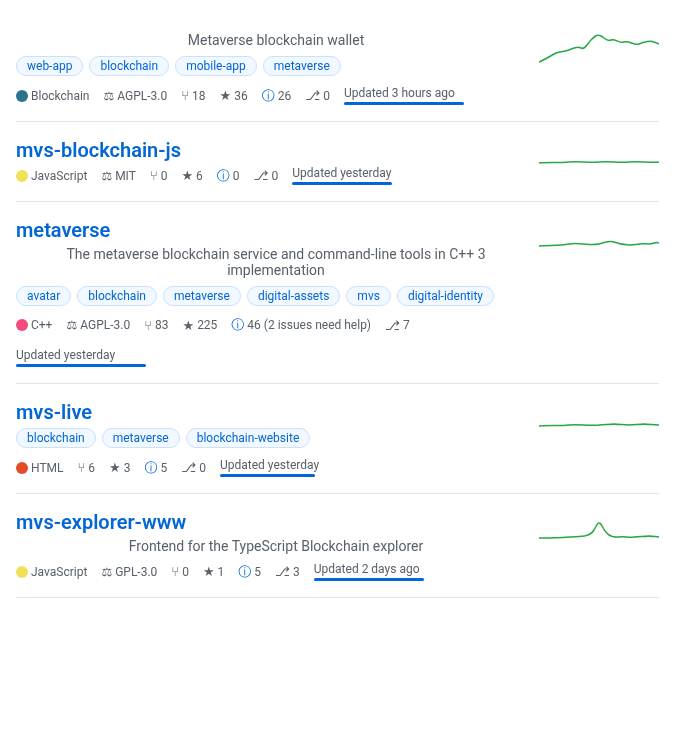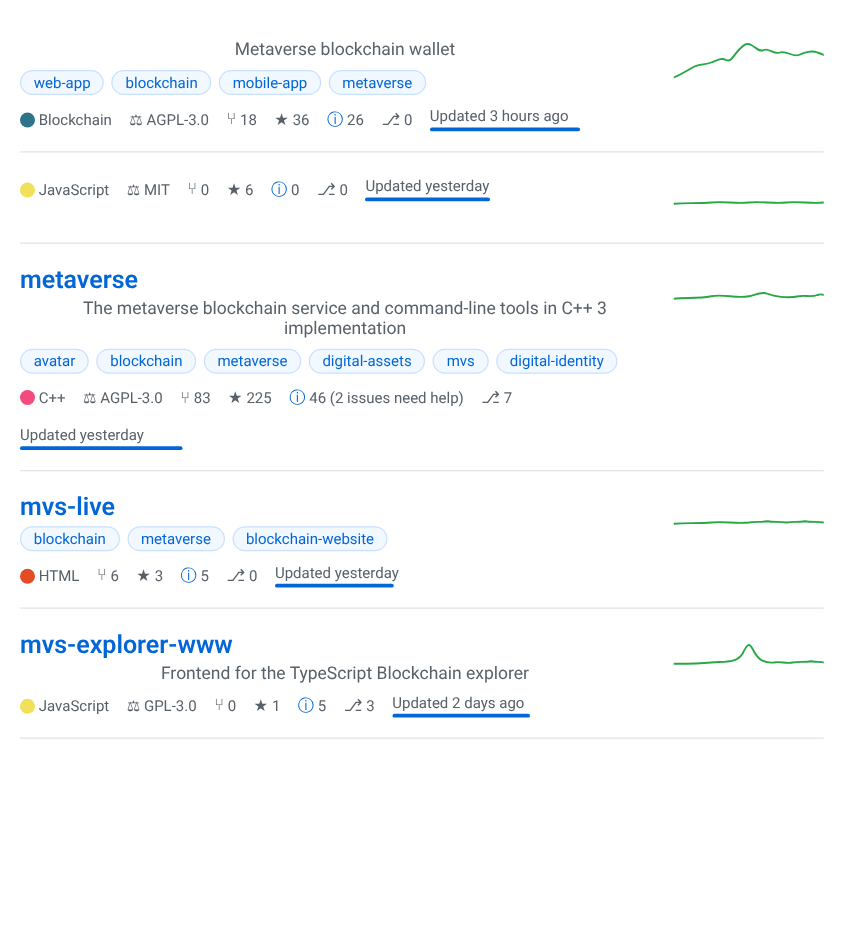--- a/index.html
+++ b/index.html
@@ -144,20 +144,21 @@
         <div class="sparkline-container">
     <svg class="sparkline" viewBox="0 0 120 40">
       <path d="M0,30 C5,28 10,25 15,22 C20,19 25,20 30,18 C35,16 38,14 42,16 C46,18 48,12 52,8 C56,4 58,2 62,4 C66,6 68,10 72,8 C76,6 80,12 85,10 C90,8 95,14 100,12 C105,10 110,8 115,10 C118,11 120,12 120,12" fill="none" stroke="#28a745" stroke-width="1.5" stroke-linecap="round" stroke-linejoin="round"></path>
     </svg>
   </div>
       </div>
     </div>
     <div class="repo-card">
       <div class="repo-header">
         <div style="flex: 1 1 0%;">
+          <a class="repo-title">mvs-blockchain-js</a>
           <div class="meta">
             <div class="meta-item">
               <span class="lang-dot" style="background: rgb(241, 224, 90);"></span>
               <span>JavaScript</span>
             </div>
             <div class="meta-item">
               <span>⚖</span>
               <span>MIT</span>
             </div>
             <div class="meta-item">

